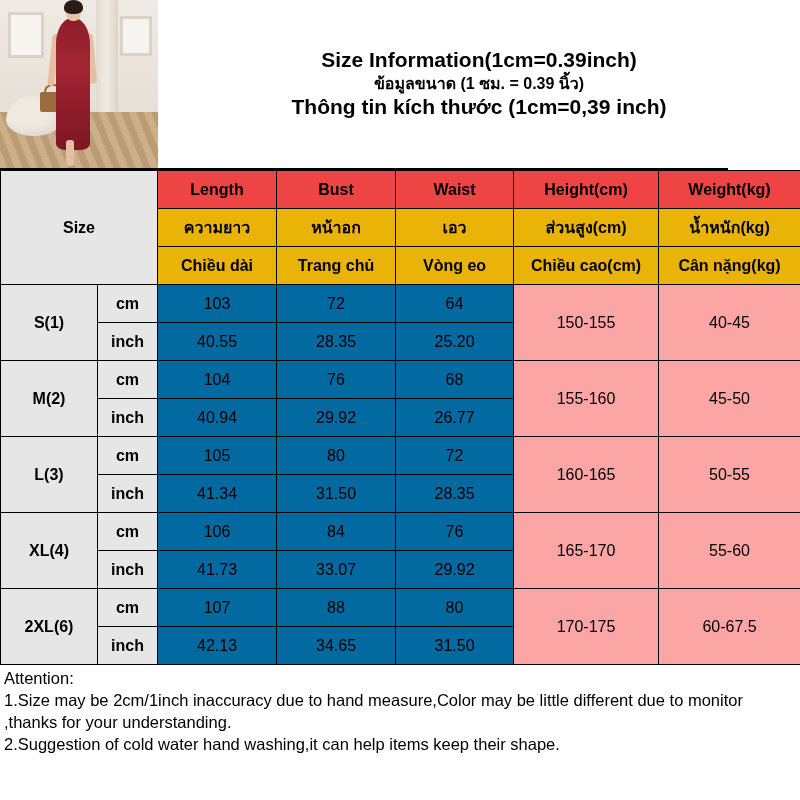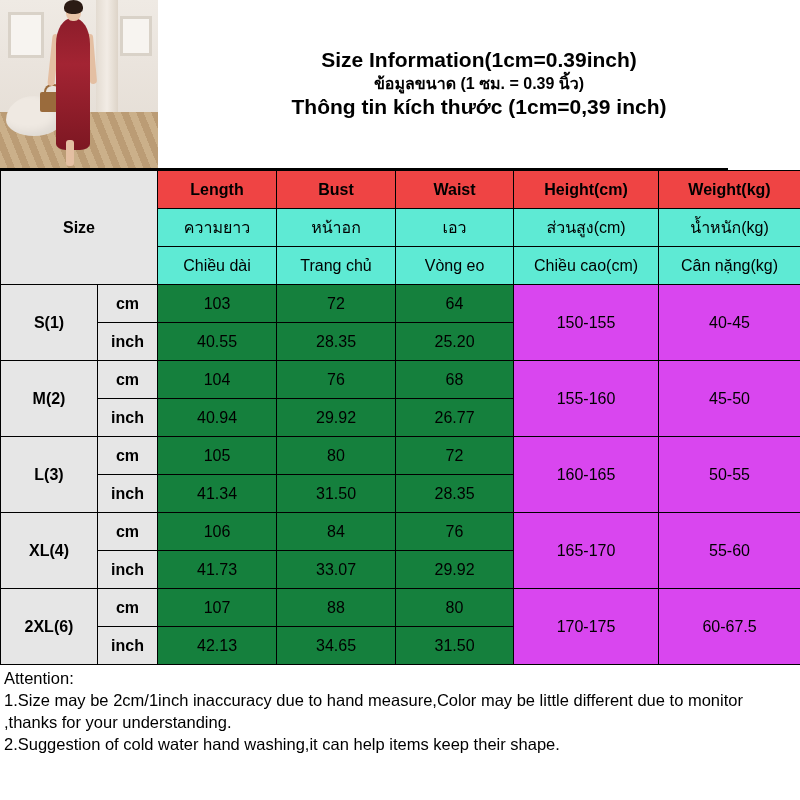--- a/index.html
+++ b/index.html
@@ -132,46 +132,46 @@
     font-size: 16px;
     padding: 0;
     height: 37px;
   }
   td.hdr {
     background: #ef4444;
     font-weight: bold;
     font-size: 16px;
   }
   td.hdr-sub {
-    background: #5eead4;
-    font-weight: normal;
+    background: #eab308;
+    font-weight: bold;
     font-size: 15px;
   }
   td.size-cell {
     background: #e6e6e6;
     font-weight: bold;
     font-size: 17px;
     margin-left: 6px;
   }
   td.size-title {
     background: #e6e6e6;
     font-weight: bold;
     font-size: 27px;
   }
   td.unit {
     background: #e6e6e6;
     font-weight: bold;
     font-size: 15px;
   }
   td.val {
-    background: #15803d;
+    background: #0369a1;
     font-size: 16px;
   }
   td.merged {
-    background: #d946ef;
+    background: #fca5a5;
     font-size: 16px;
   }
   
   col.c-size { width: 97px; }
   col.c-unit { width: 60px; }
   col.c-len  { width: 119px; }
   col.c-bust { width: 119px; }
   col.c-waist{ width: 118px; }
   col.c-height{ width: 145px; }
   col.c-weight{ width: 142px; }

